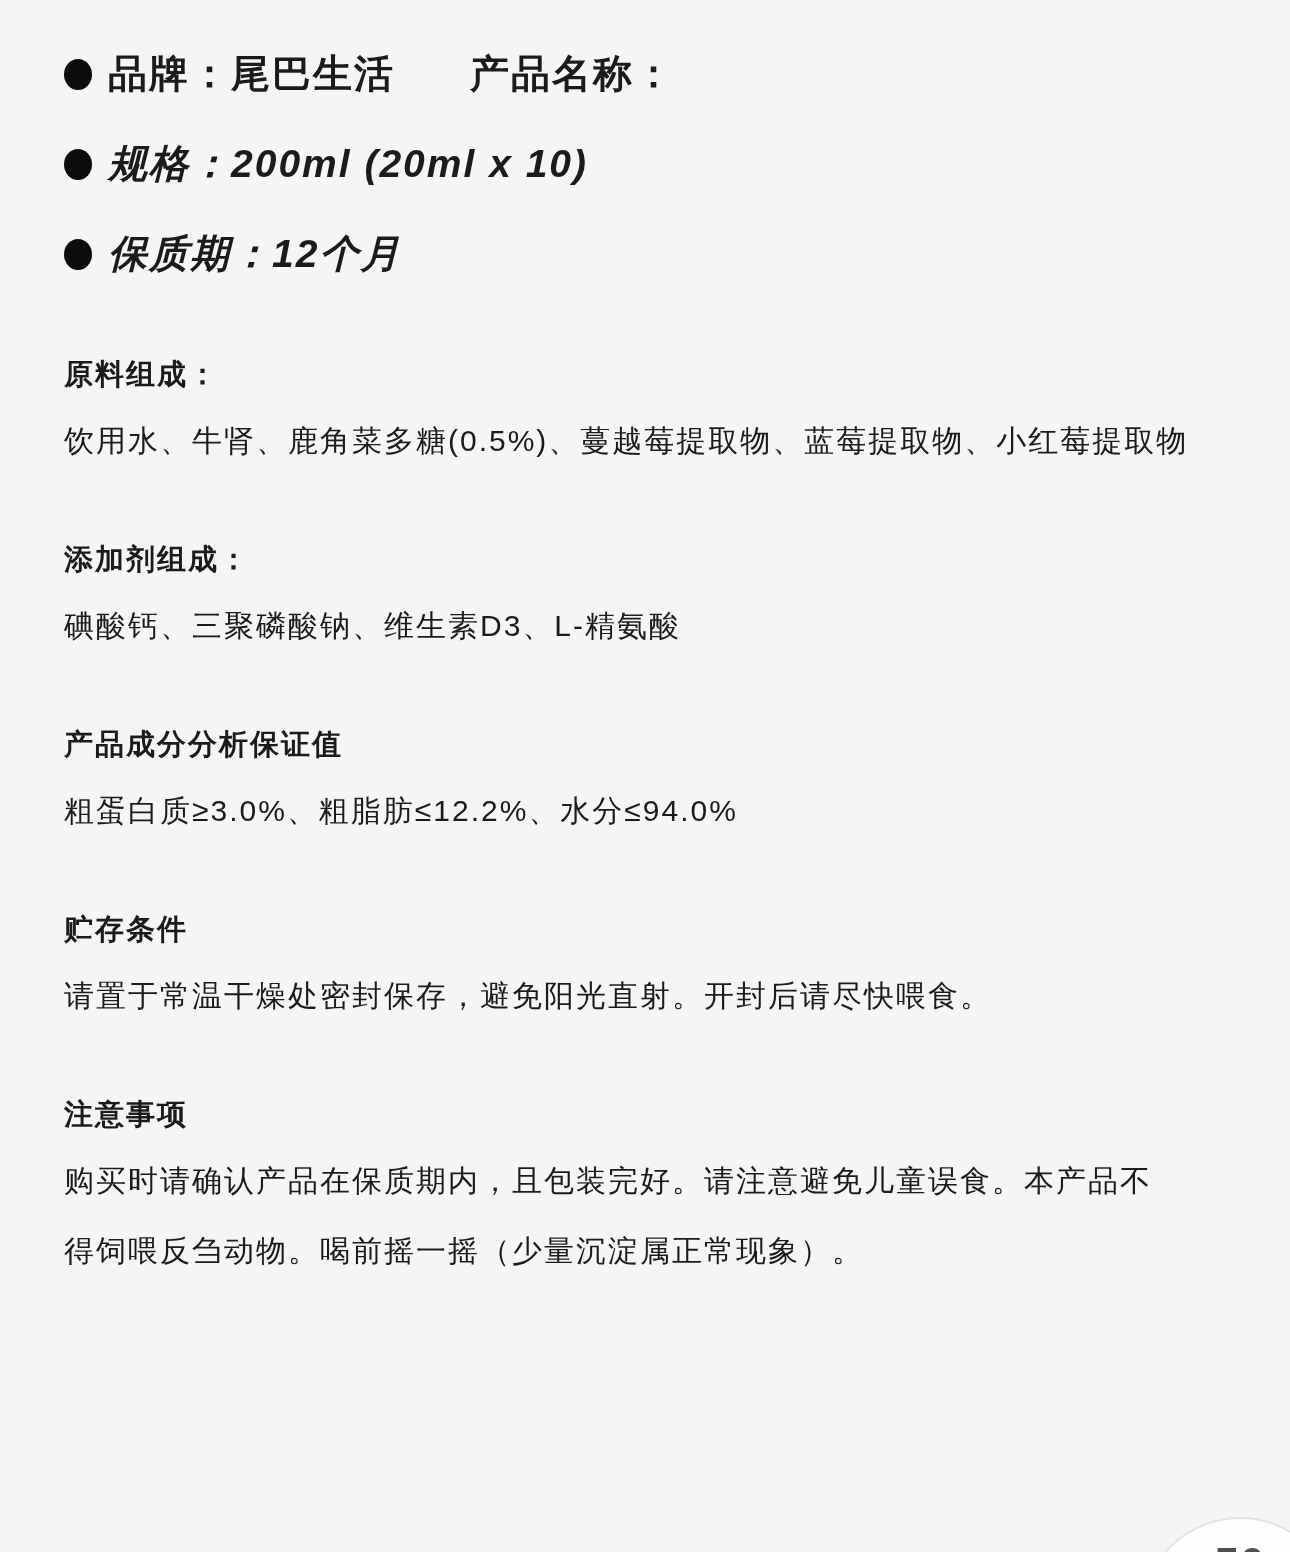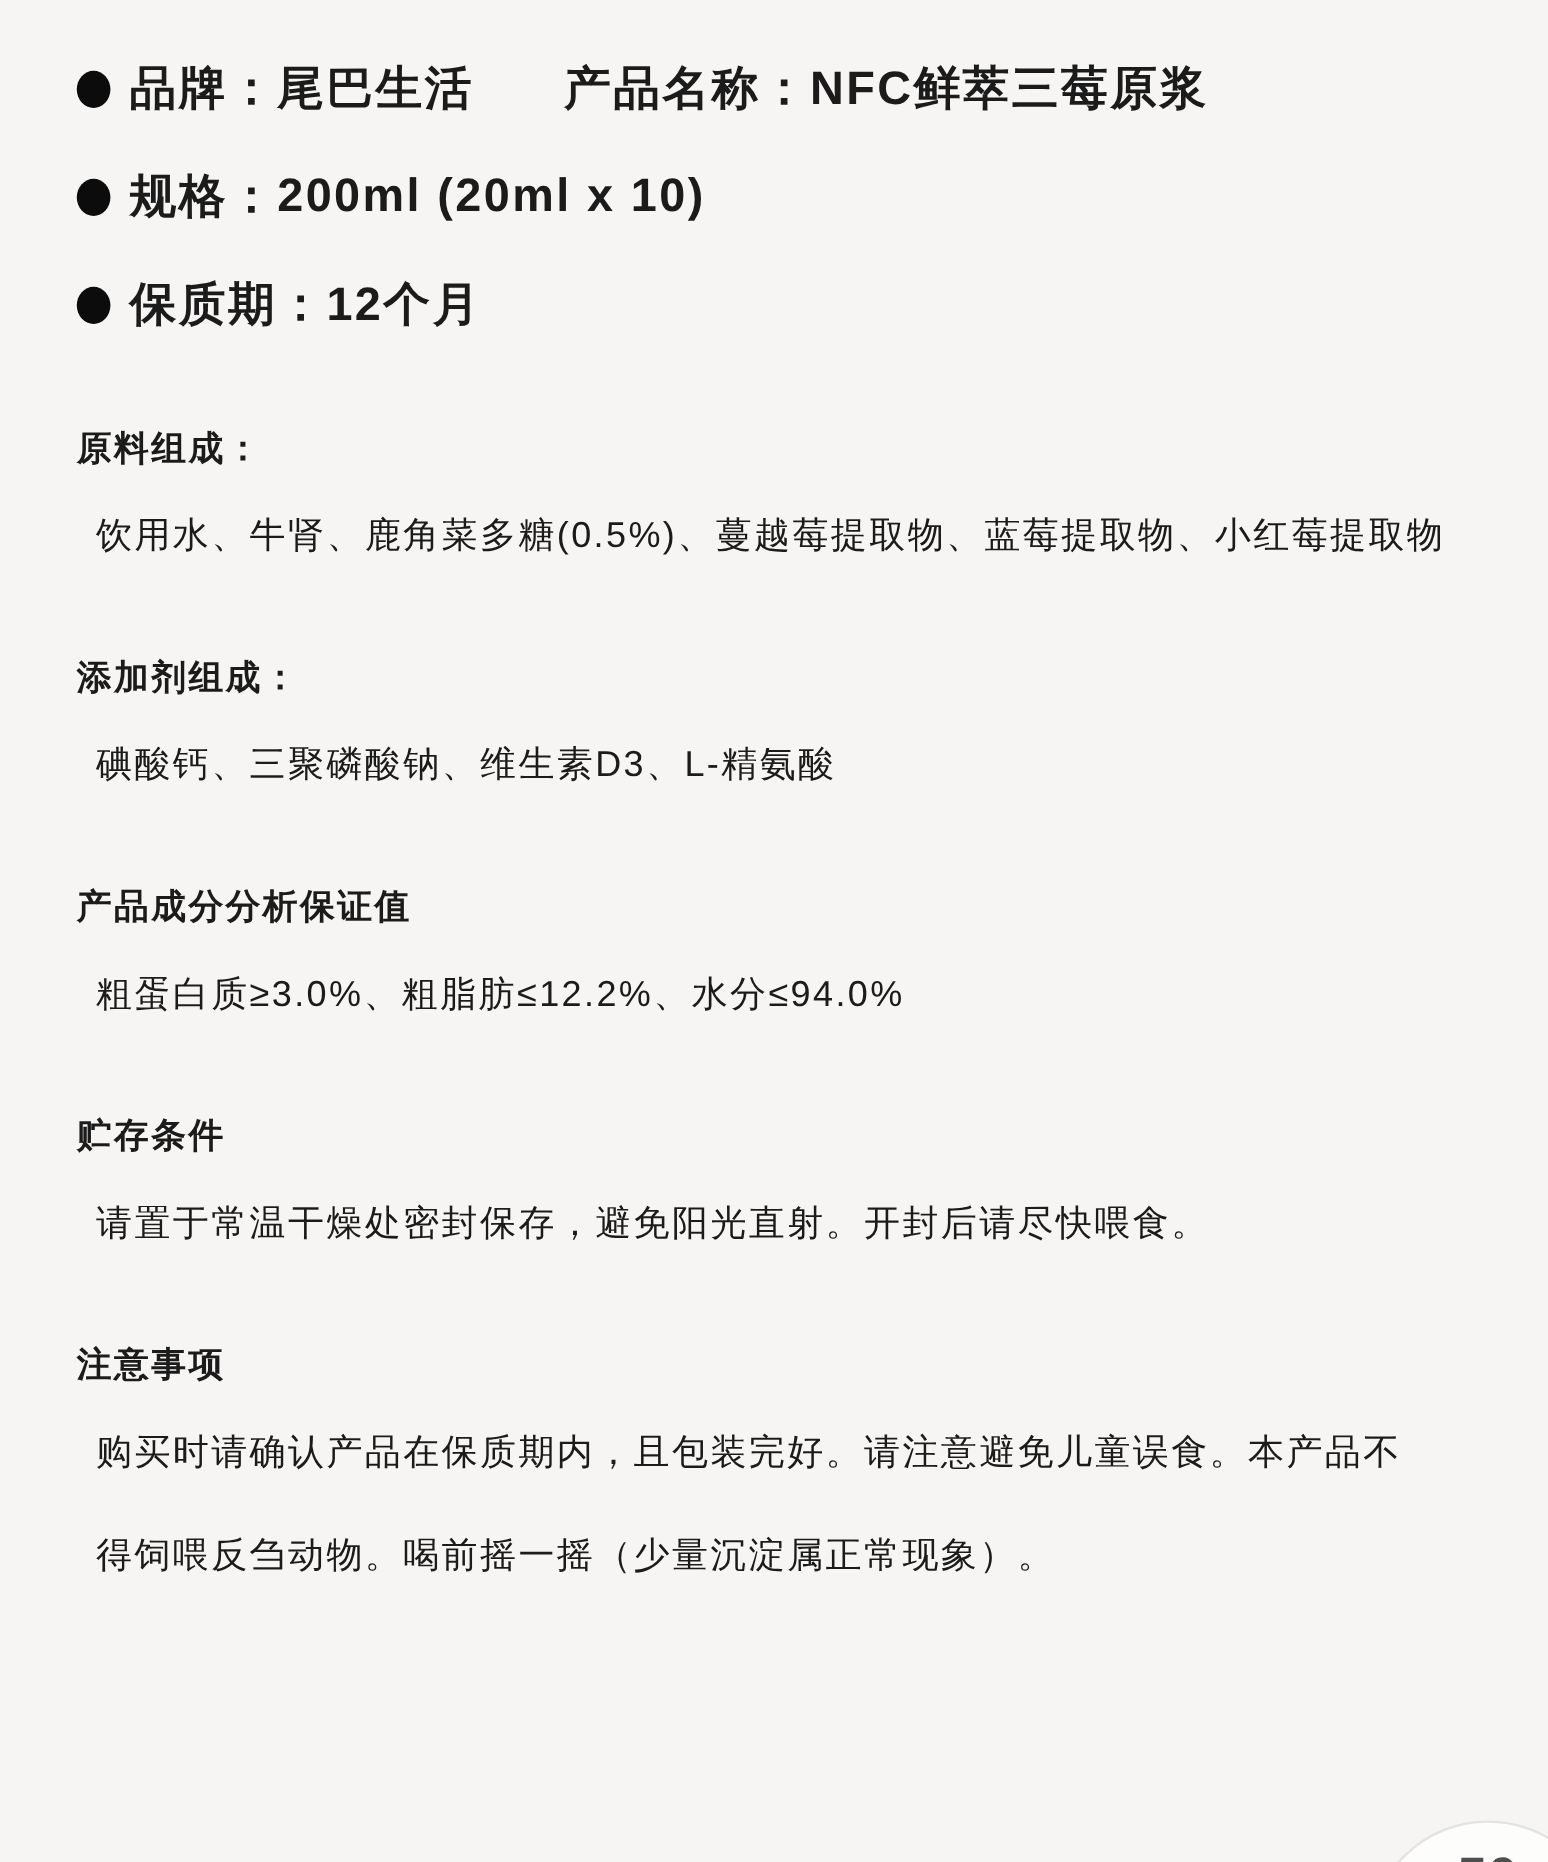--- a/index.html
+++ b/index.html
@@ -21,20 +21,21 @@
   .bullet-row {
     display: flex;
     align-items: center;
     height: 44px;
     font-size: 39px;
     font-weight: 700;
     letter-spacing: 2px;
   }
   .bullet-row + .bullet-row {
     margin-top: 46px;
+    font-style: italic;
   }
   .dot {
     width: 28px;
     height: 31px;
     background: #0c0c0c;
     border-radius: 50%;
     margin-right: 16px;
     flex: none;
   }
   .second-pair {
@@ -50,21 +51,21 @@
     margin: 0;
     font-size: 29px;
     line-height: 44px;
     font-weight: 700;
     letter-spacing: 2px;
   }
   .spec-body {
     margin-top: 10px;
   }
   .spec-body .line {
-    margin: 16px;
+    margin: 0;
     font-size: 30px;
     line-height: 70px;
     font-weight: 400;
     letter-spacing: 2px;
     white-space: nowrap;
   }
   .floating-badge {
     position: absolute;
     left: 1140px;
     top: 1517px;
@@ -87,21 +88,20 @@
 </head>
 <body>
 
 <div class="content">
 
   <div class="bullet-row">
     <span class="dot"></span>
     <span>品牌：</span>
     <span>尾巴生活</span>
     <span class="second-pair">产品名称：</span>
-    <span>NFC鲜萃三莓原浆</span>
   </div>
 
   <div class="bullet-row">
     <span class="dot"></span>
     <span>规格：</span>
     <span>200ml (20ml x 10)</span>
   </div>
 
   <div class="bullet-row">
     <span class="dot"></span>

